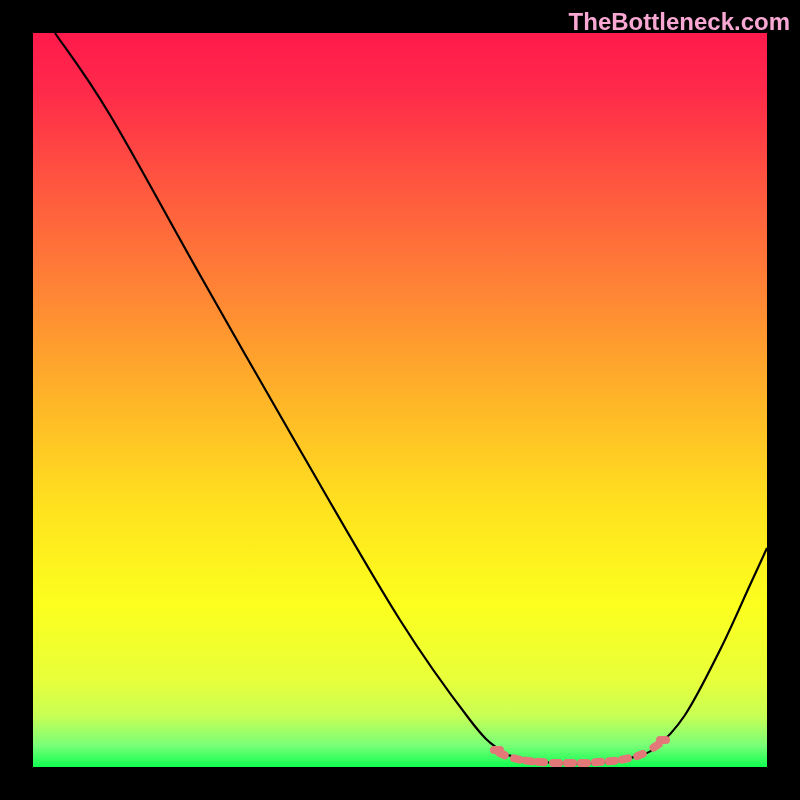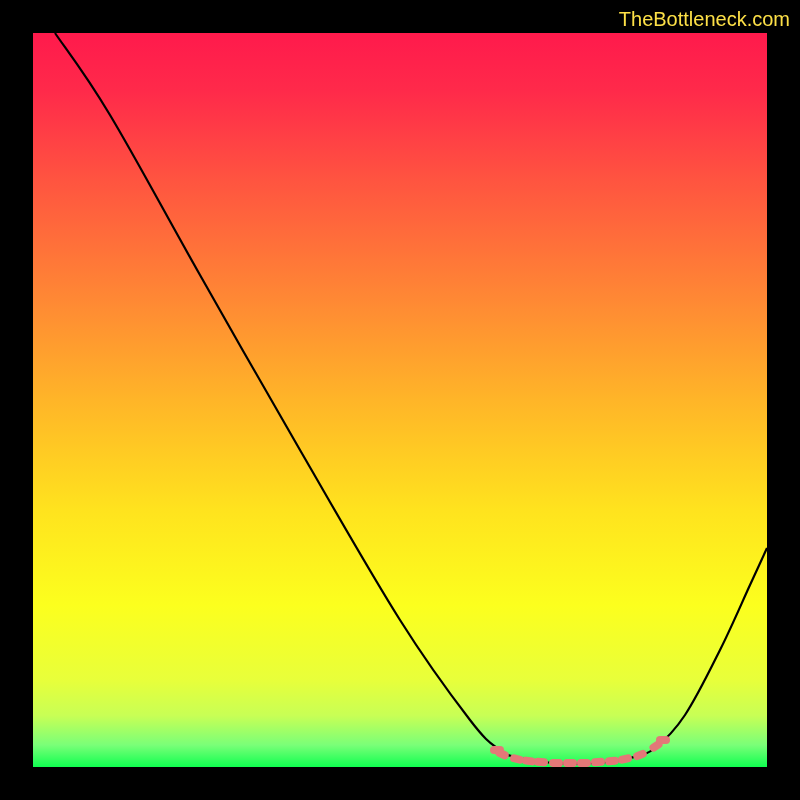--- a/index.html
+++ b/index.html
@@ -14,23 +14,23 @@
   }
   .container {
     width: 800px;
     height: 800px;
     position: relative;
   }
   .watermark {
     position: absolute;
     top: 8px;
     right: 10px;
-    color: #fde047;
-    font-size: 20px;
-    font-weight: normal;
+    color: #f9a8d4;
+    font-size: 24px;
+    font-weight: bold;
     z-index: 20;
   }
   svg {
     display: block;
   }
 </style>
 </head>
 <body>
 <div class="container">
 

